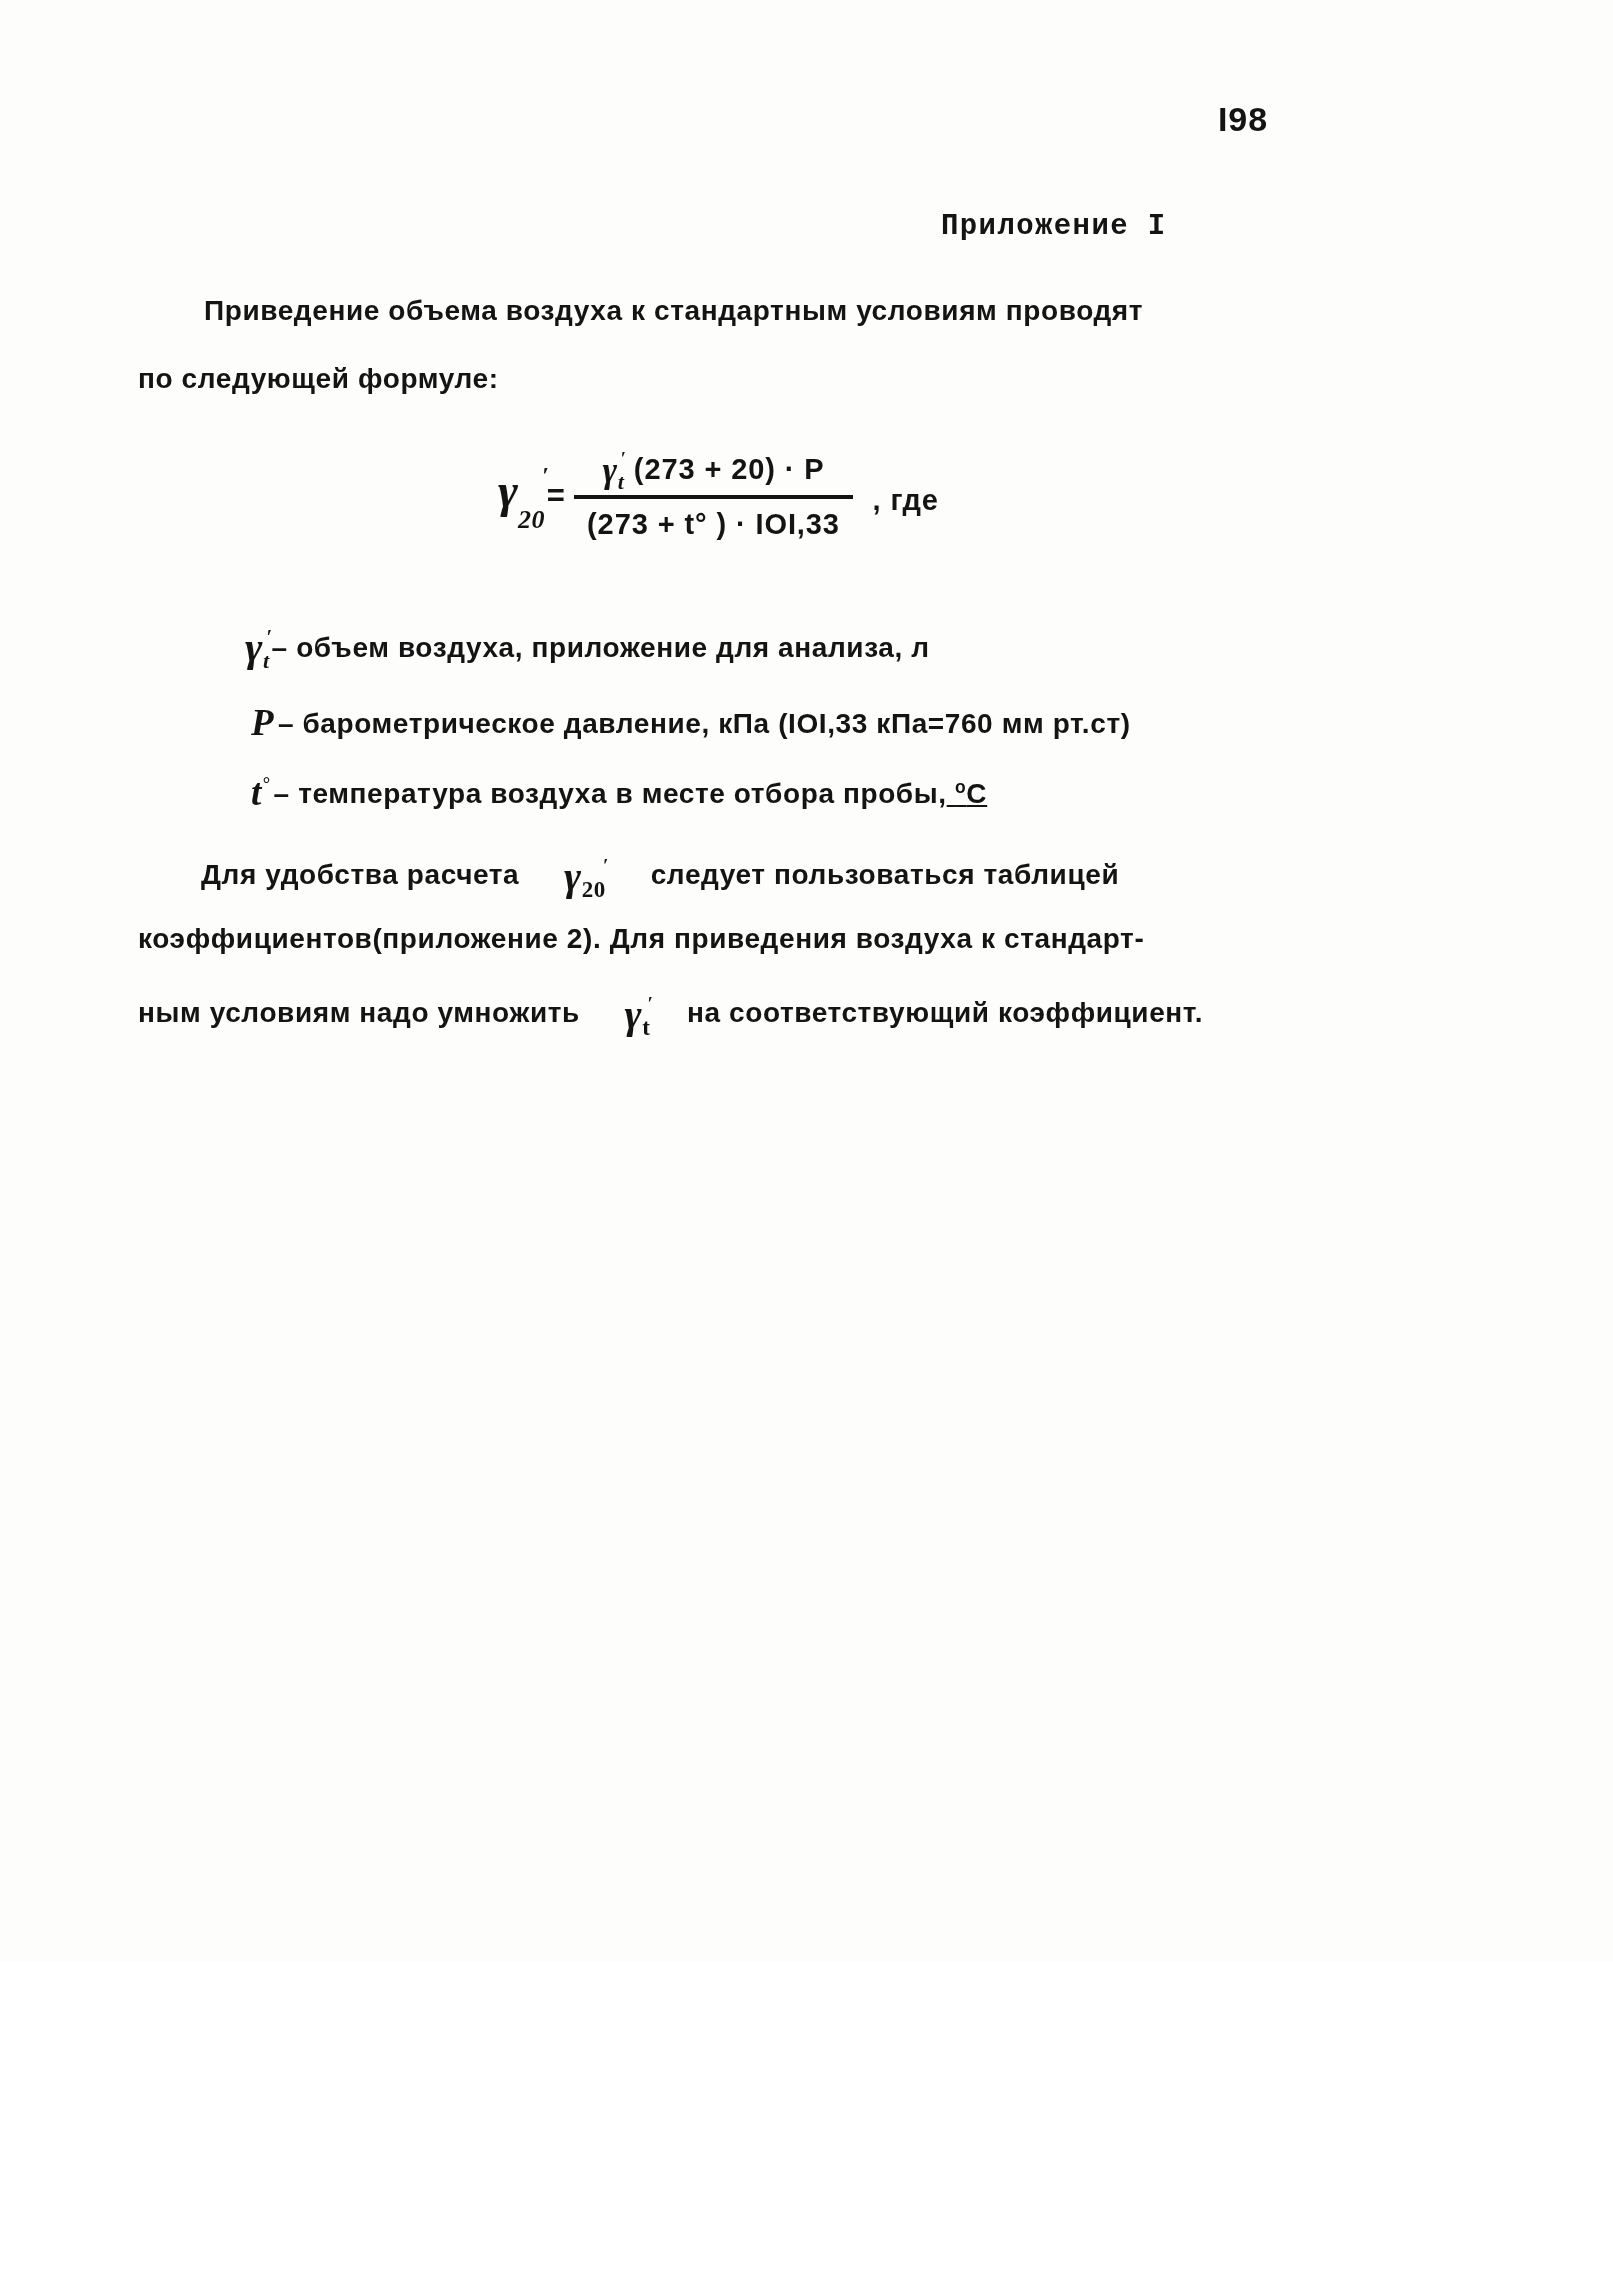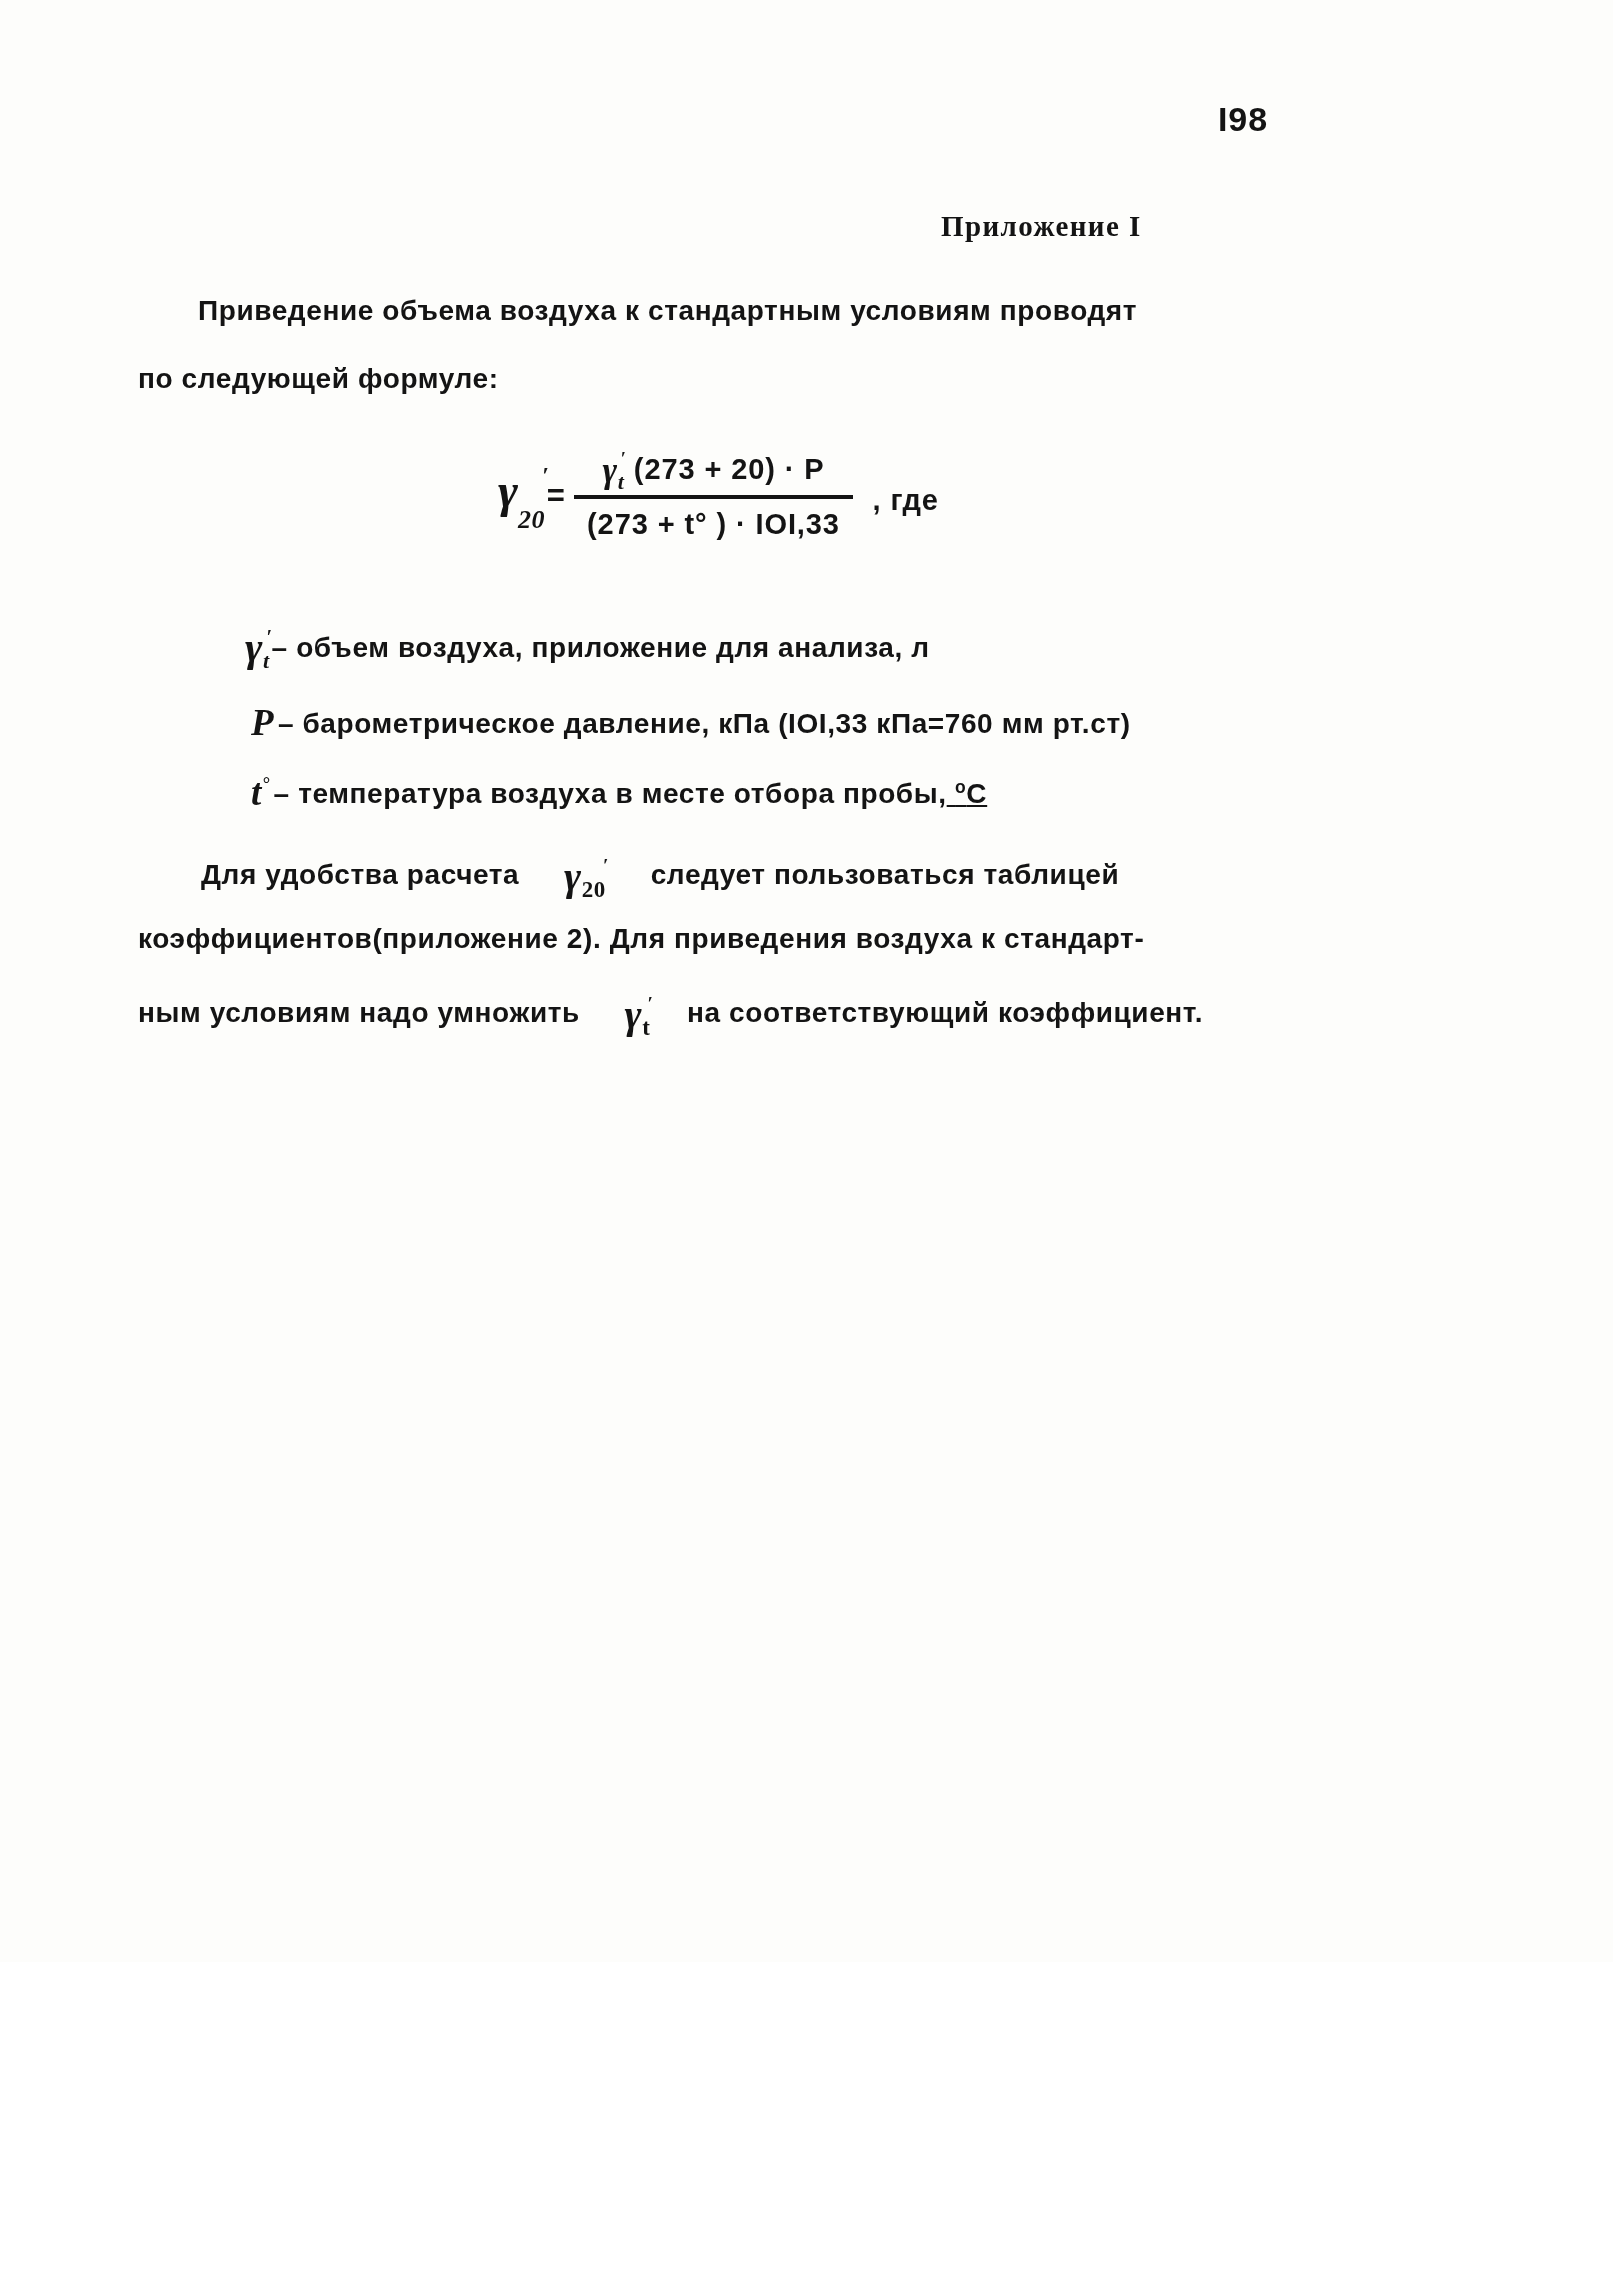--- a/index.html
+++ b/index.html
@@ -22,36 +22,36 @@
     left: 1218px;
     font-family: "Liberation Sans", sans-serif;
     font-size: 34px;
     font-weight: 700;
     letter-spacing: 0.9px;
   }
   .appendix-label {
     position: absolute;
     top: 210px;
     left: 941px;
-    font-family: Liberation Serif, serif;
+    font-family: Liberation Mono, monospace;
     font-size: 29px;
     font-weight: 700;
     letter-spacing: 1.4px;
   }
   .para {
     position: absolute;
     font-family: "Liberation Sans", sans-serif;
     font-size: 28px;
     font-weight: 700;
     letter-spacing: 0.6px;
     white-space: nowrap;
   }
   .intro-line1 {
     top: 295px;
-    left: 198px;
+    left: 204px;
   }
   .intro-line2 {
     top: 363px;
     left: 138px;
   }
 
   
   .formula {
     position: absolute;
     top: 448px;

